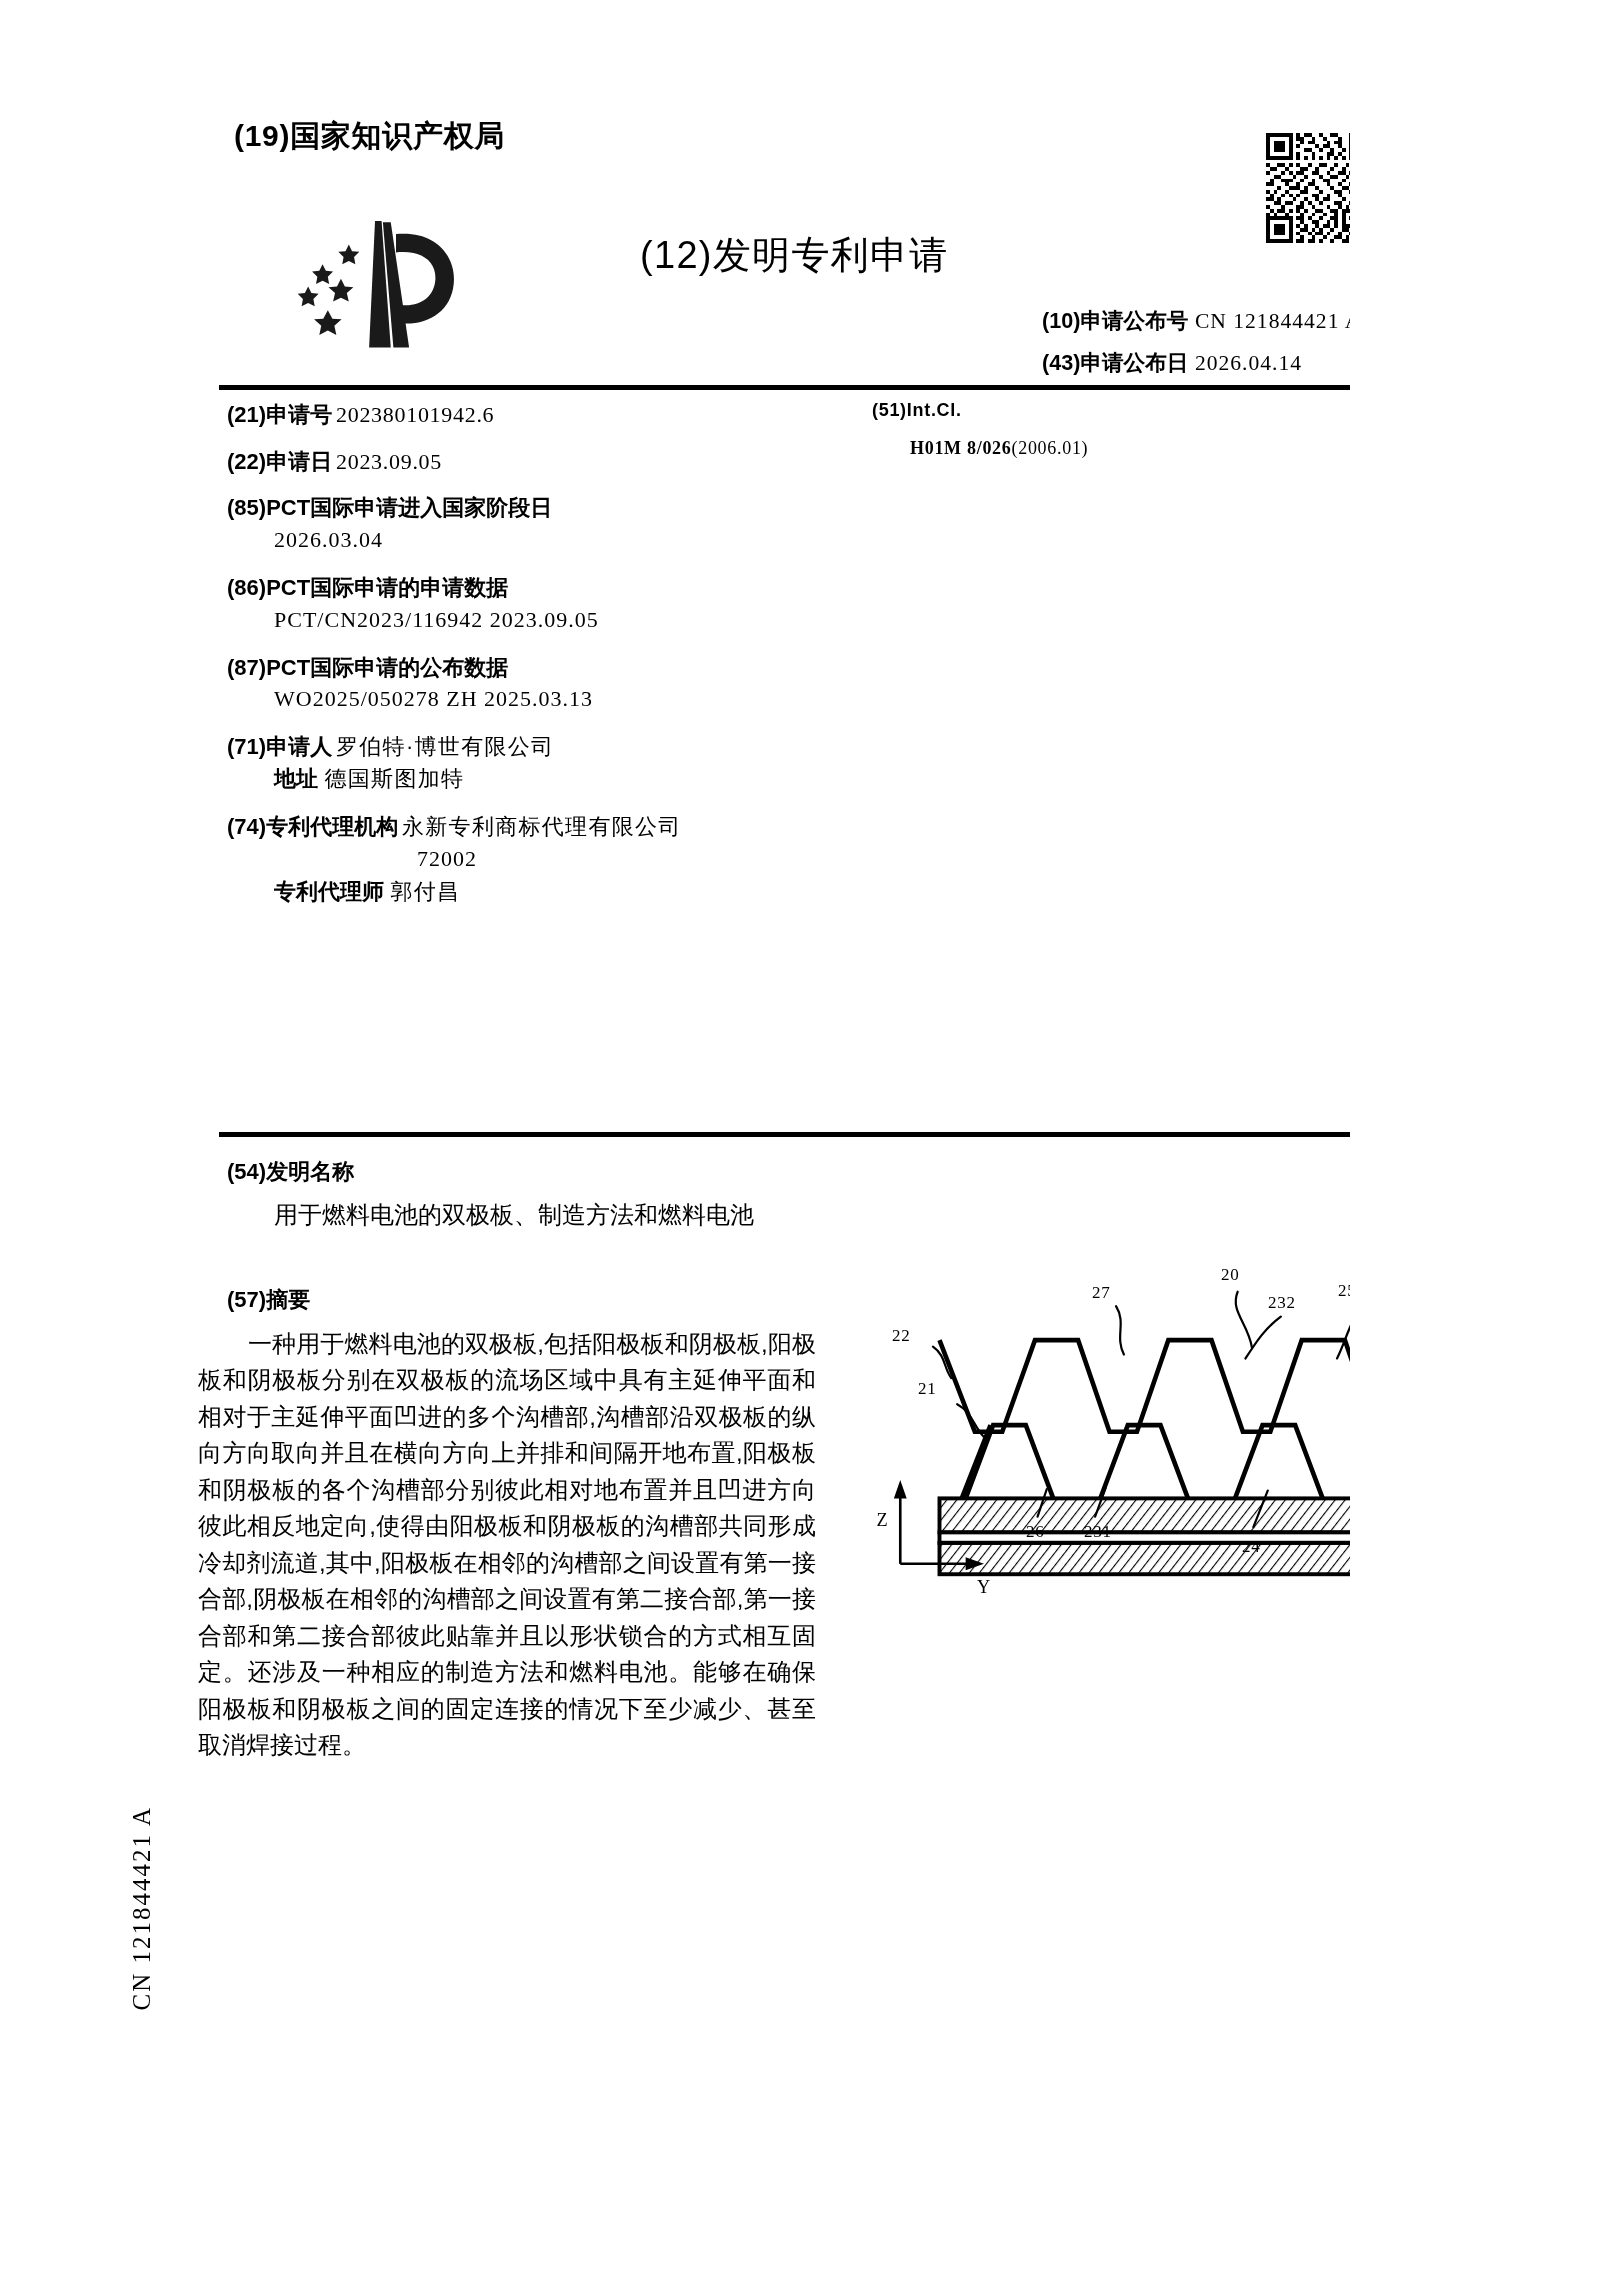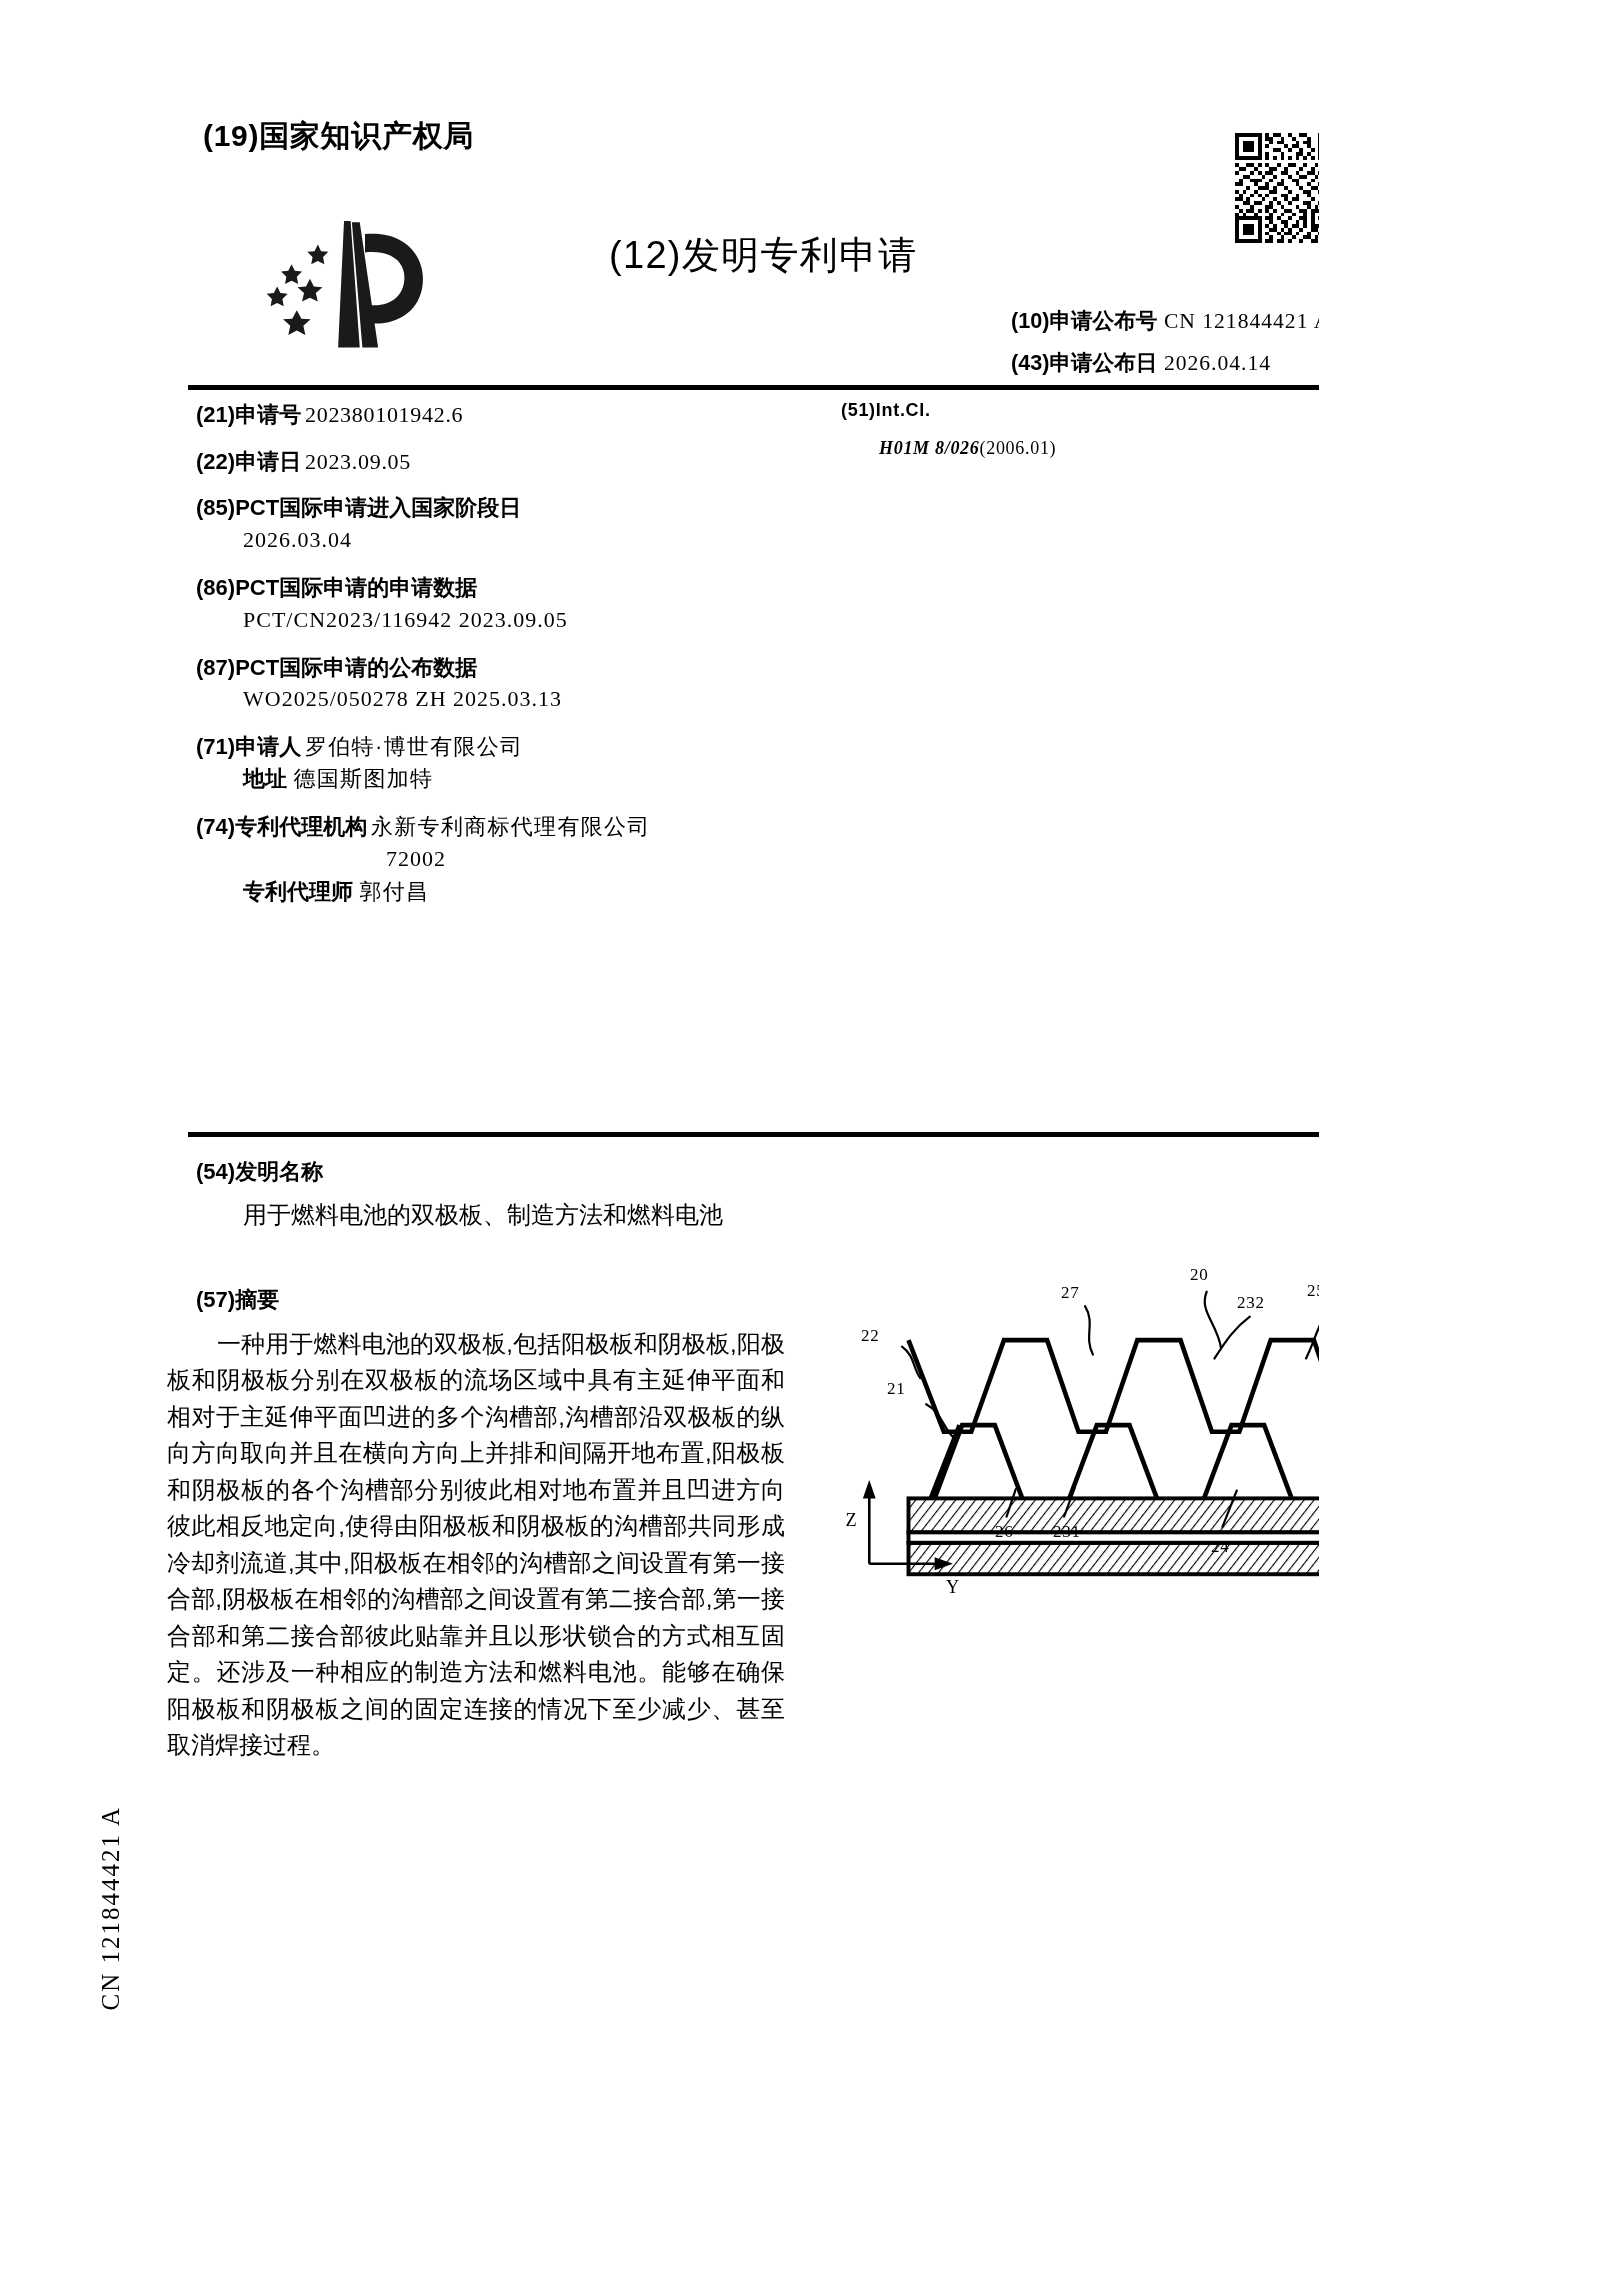--- a/index.html
+++ b/index.html
@@ -10,20 +10,21 @@
   body {
     font-family: "Liberation Sans", "DejaVu Sans", sans-serif;
     color: #000000;
   }
   #page {
     position: relative;
     width: 1319px;
     height: 2295px;
     background: #ffffff;
     overflow: hidden;
+    margin-left: 31px;
   }
 
   
   #office-name {
     position: absolute;
     left: 203px;
     top: 116px;
     font-size: 30px;
     font-weight: bold;
     letter-spacing: 0.7px;
@@ -132,21 +133,20 @@
     letter-spacing: 0.7px;
     white-space: nowrap;
   }
   #intcl-code {
     margin-top: 17px;
     padding-left: 38px;
     white-space: nowrap;
     font-family: "Liberation Serif", "DejaVu Serif", serif;
   }
   #intcl-code .cls {
-    font-style: italic;
     font-weight: bold;
     letter-spacing: 0.7px;
   }
   #intcl-code .ver { letter-spacing: 0.7px; }
 
   
   #sec-title {
     position: absolute;
     left: 196px;
     top: 1157px;

